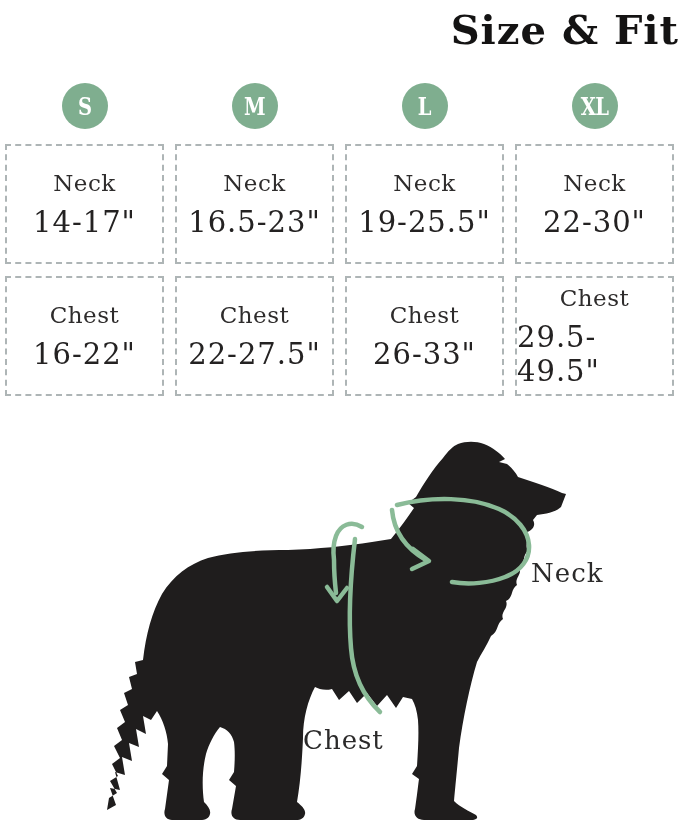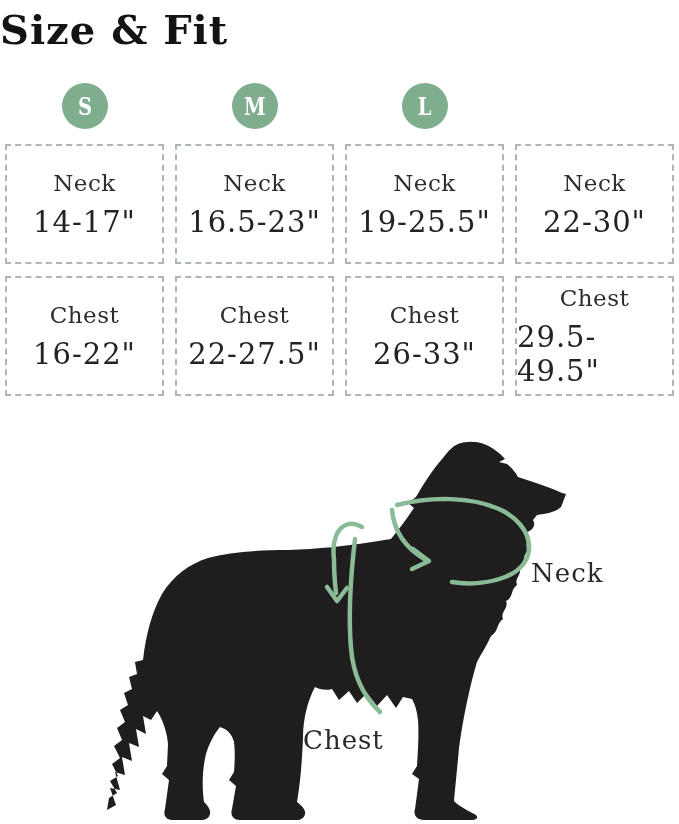--- a/index.html
+++ b/index.html
@@ -6,21 +6,21 @@
   .page{
     position:relative;
     width:679px;height:824px;
     background:#ffffff;
     overflow:hidden;
     font-family:"DejaVu Serif", serif;
     color:#2d2b2b;
   }
   .title{
     margin:6px 0 0 0;
-    text-align:left;
+    text-align:right;
     font-size:40px;
     font-weight:600;
     letter-spacing:1px;
     color:#141313;
   }
   .cols{
     display:grid;
     grid-template-columns:repeat(4,1fr);
     column-gap:11px;
     padding:0 5px;
@@ -67,20 +67,25 @@
         </div>
     </div>
     <div class="badge-cell">
       <div class="badge">
           <span>M</span>
         </div>
     </div>
     <div class="badge-cell">
       <div class="badge">
           <span>L</span>
+        </div>
+    </div>
+    <div class="badge-cell">
+      <div class="badge">
+          <span>XL</span>
         </div>
     </div>
   </div>
 
   <div class="cols row-gap">
     <div class="box">
       <div class="lbl">Neck</div>
       <div class="val">14-17"</div>
     </div>
     <div class="box">

